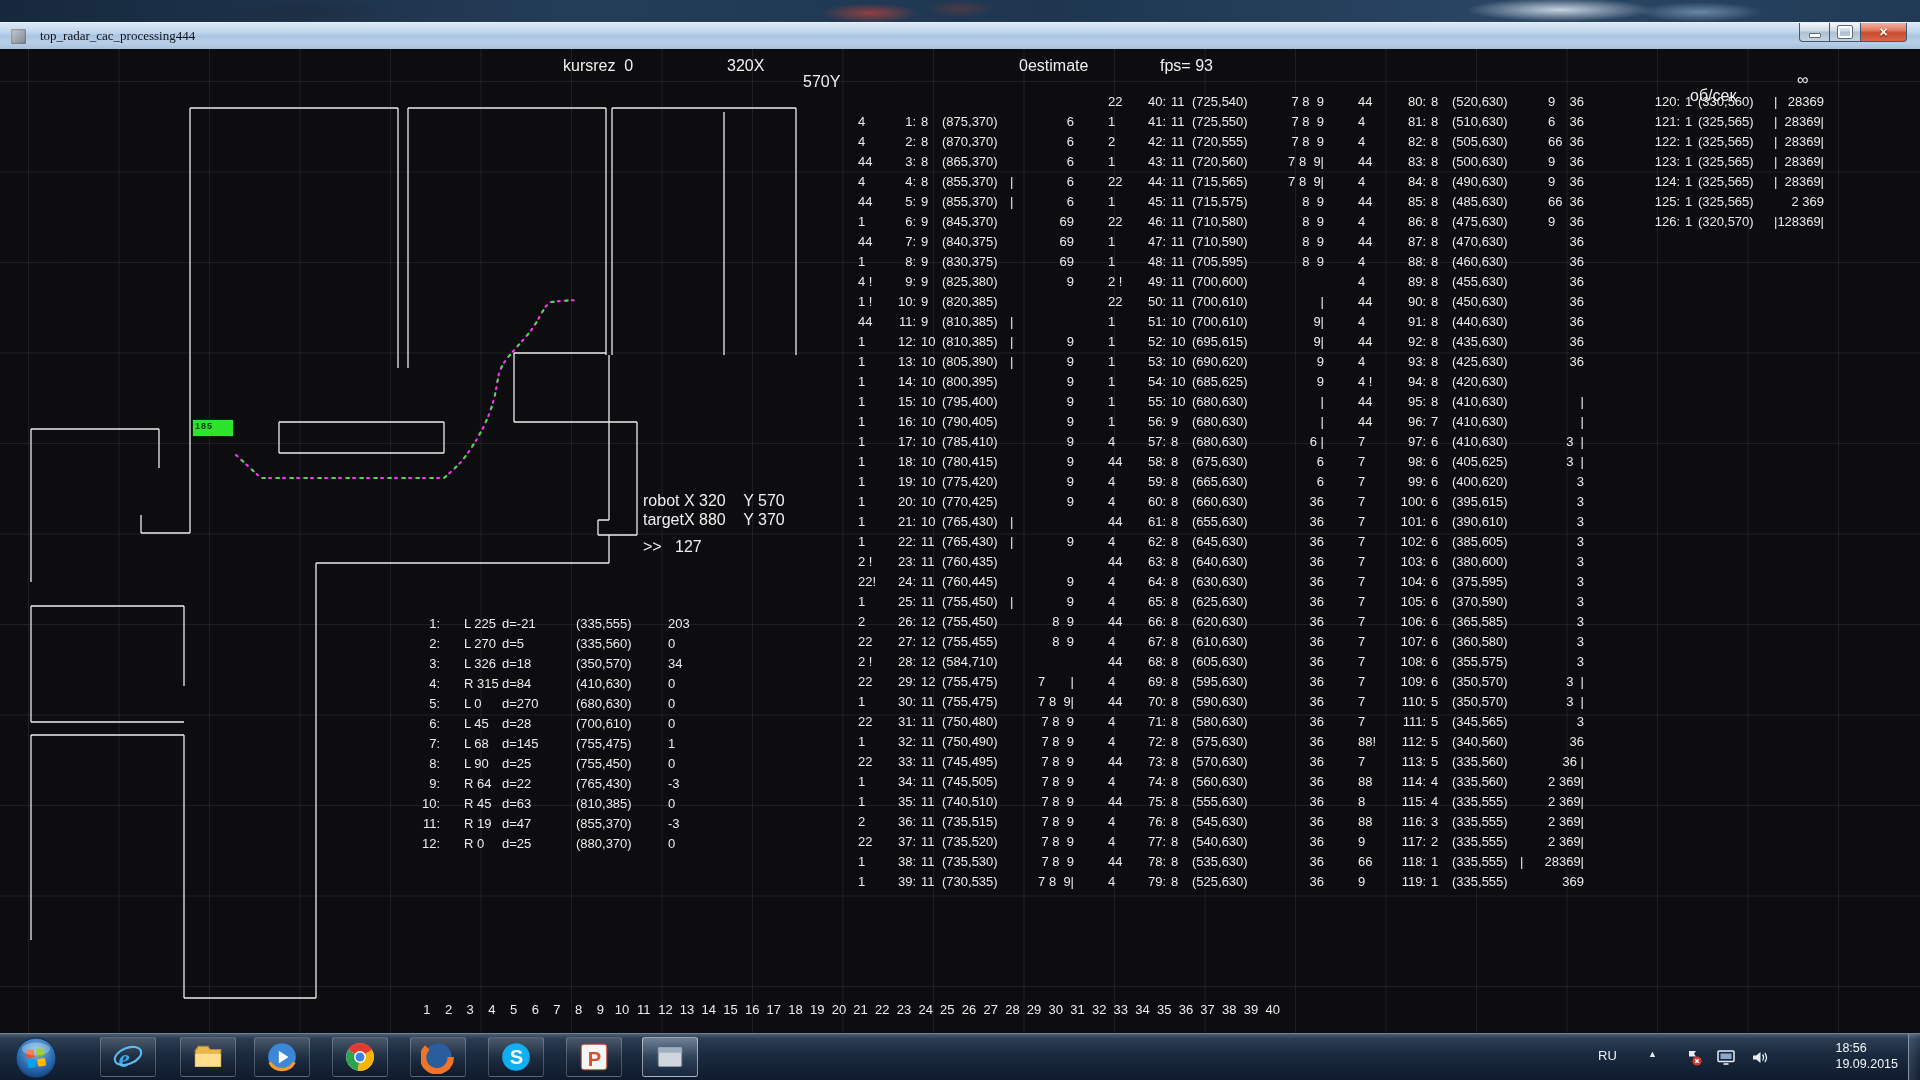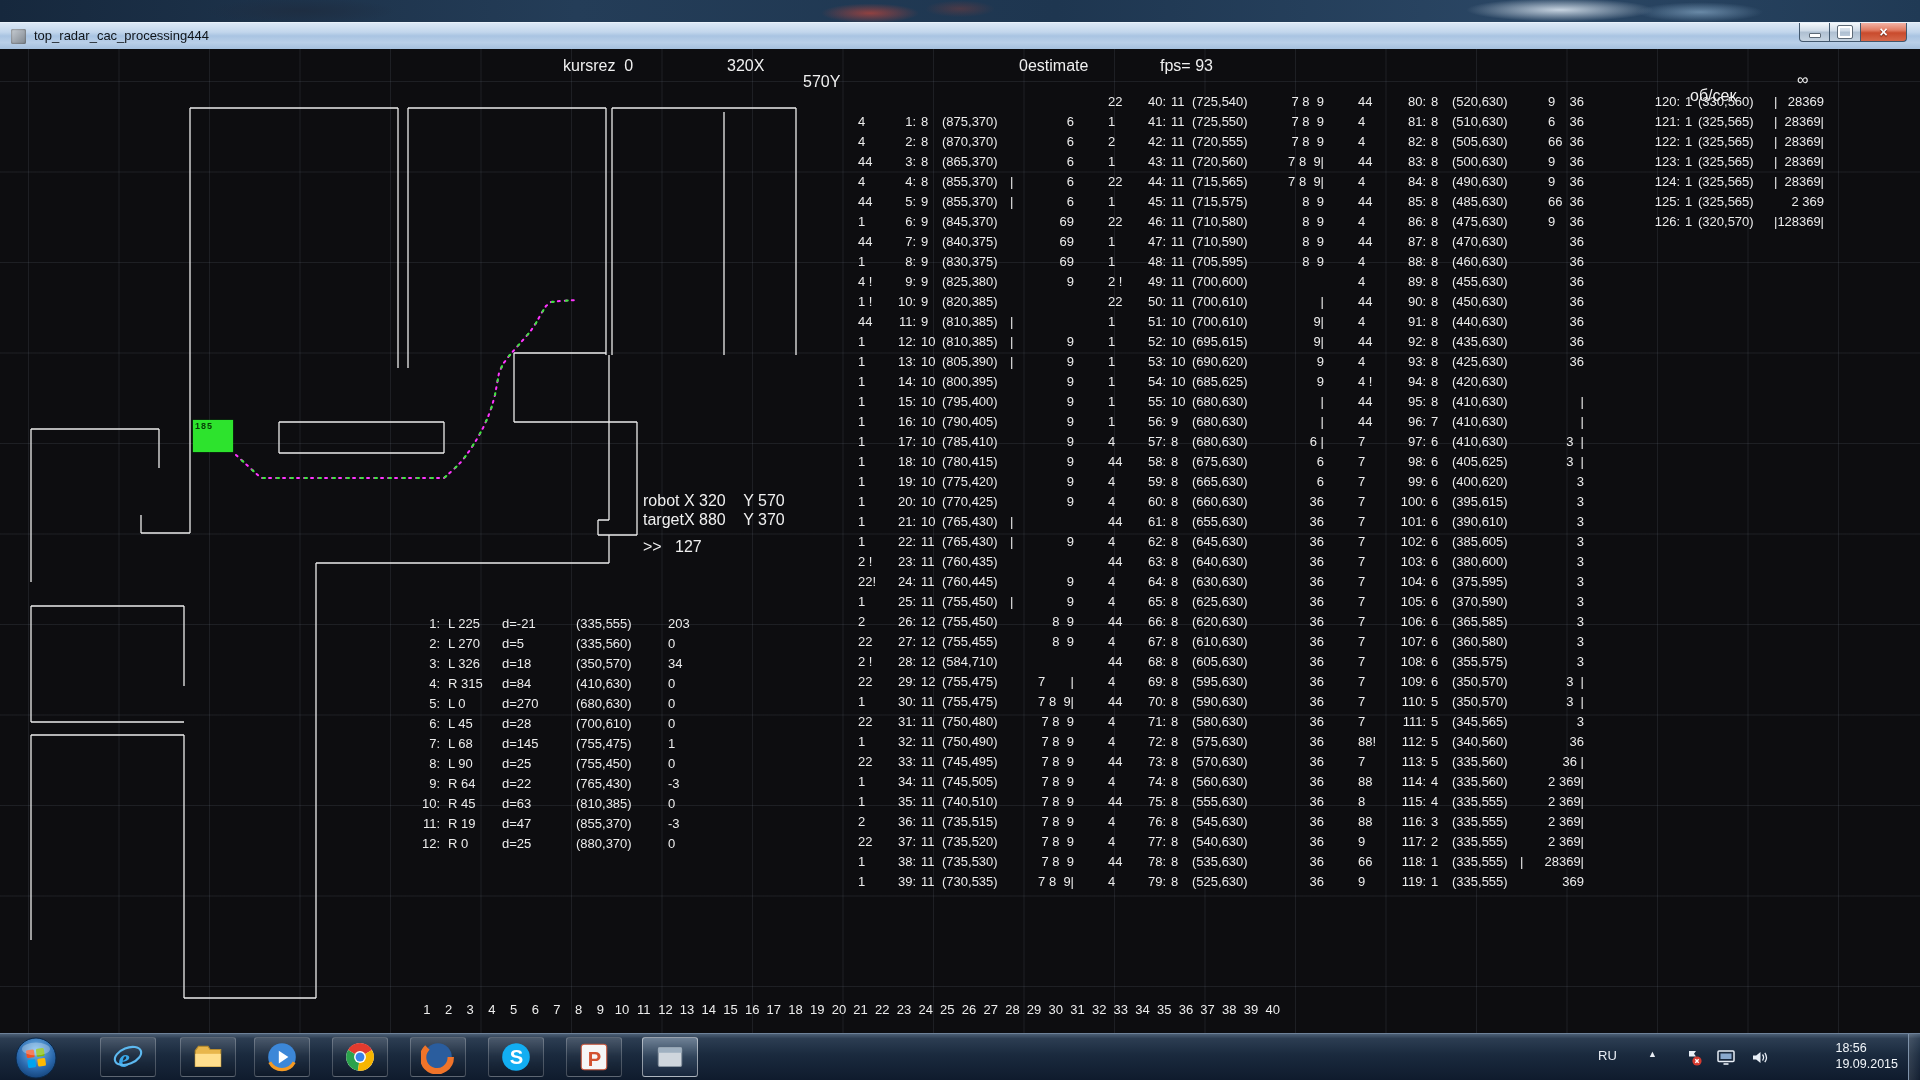--- a/index.html
+++ b/index.html
@@ -12,61 +12,61 @@
       radial-gradient(130px 16px at 1560px 45%, rgba(226,236,246,.85), transparent 72%),
       radial-gradient(90px 14px at 1700px 55%, rgba(150,185,215,.6), transparent 70%),
       radial-gradient(120px 16px at 300px 50%, rgba(30,45,65,.9), transparent 80%),
       linear-gradient(90deg,#16283d,#243d58 30%,#1e3650 55%,#2b4765 80%,#203a55);}
   
   .titlebar{position:absolute;left:0;top:22px;width:1920px;height:27px;
     background:linear-gradient(180deg,#dbe8f6 0%,#c2d6ec 35%,#a9c4e2 50%,#b9cfe8 75%,#a5c0de 100%);
     border-top:1px solid #e8f1fa;box-sizing:border-box;}
   .titlebar .app-icon{position:absolute;left:11px;top:6px;width:15px;height:15px;border-radius:2px;
     background:linear-gradient(135deg,#c8cdd3,#7d858e);box-shadow:inset 0 0 2px #444;}
-  .titlebar .title-text{position:absolute;left:34px;top:5px;font-size:13px;color:#10151a;}
+  .titlebar .title-text{position:absolute;left:40px;top:5px;font-size:13px;color:#10151a;font-family:Liberation Serif, serif;}
   .win-btns{position:absolute;right:13px;top:0;height:19px;display:flex;}
   .win-btn{height:19px;box-sizing:border-box;border:1px solid #42586e;border-top:none;
     background:linear-gradient(180deg,#f4f8fb 0%,#cdd9e6 45%,#aebfd1 50%,#c6d4e2 100%);
     display:flex;align-items:center;justify-content:center;}
   .win-btn.min{width:31px;border-radius:0 0 0 4px;}
   .win-btn.max{width:30px;border-left:none;border-right:none;}
   .win-btn.close{width:47px;border-radius:0 0 4px 0;
     background:linear-gradient(180deg,#f3b2a4 0%,#e07b62 40%,#c94b2d 55%,#d6684a 100%);}
   .g-min{width:10px;height:3px;background:#fff;border:1px solid #5d6a77;border-radius:1px;margin-top:6px;}
   .g-max{width:10px;height:8px;border:2px solid #fff;outline:1px solid #5d6a77;border-radius:1px;}
   .g-close{color:#fff;font-size:14px;font-weight:bold;text-shadow:0 1px 1px #5a1808;line-height:17px;}
   
   .app{position:absolute;left:0;top:49px;width:1920px;height:984px;background-color:#0d0d10;
     background-image:
       linear-gradient(to right, rgba(145,155,170,.13) 1px, transparent 1px),
       linear-gradient(to bottom, rgba(145,155,170,.13) 1px, transparent 1px);
     background-size:90.5px 90.5px;background-position:28px 32px;color:#ededed;}
   .app svg.map{position:absolute;left:0;top:0;}
   .txt{position:absolute;font-size:16px;white-space:pre;color:#f0f0f0;}
-  .marker{position:absolute;left:193px;top:371px;width:40px;height:32px;background:#2de32d;
+  .marker{position:absolute;left:193px;top:371px;width:40px;height:16px;background:#2de32d;
     box-shadow:0 0 1px #0a0;}
   .marker span{font-size:9px;color:#063b06;font-weight:bold;position:absolute;left:2px;top:1px;letter-spacing:1px;}
   
   .dcol{position:absolute;font-size:13px;}
   .drow{display:grid;height:20px;line-height:20px;}
   .dcol1 .drow,.dcol2 .drow{grid-template-columns:28px 30px 24px 70px 8px 56px;}
   .dcol3 .drow{grid-template-columns:28px 40px 24px 70px 8px 56px;}
   .dcol4 .drow{grid-template-columns:34px 98px 16px 78px 8px 42px;}
   .drow span{white-space:pre;}
   .c-a{text-align:left;}
   .c-n{text-align:right;}
   .c-v{padding-left:5px;}
   .c-c{padding-left:2px;}
   .c-t{text-align:right;}
   
   .cmds{position:absolute;left:416px;top:565px;font-size:13px;}
   .cmd{display:grid;grid-template-columns:24px 62px 74px 92px auto;height:20px;line-height:20px;}
   .cmd span{white-space:pre;}
   .cmd .k-n{text-align:right;}
-  .cmd .k-d{padding-left:8px;}
+  .cmd .k-d{padding-left:8px;margin-left:16px;}
   
   .numstrip{position:absolute;left:416px;top:953px;display:flex;font-size:13px;}
   .numstrip span{display:inline-block;width:21.7px;text-align:center;}
   
   .taskbar{position:absolute;left:0;top:1033px;width:1920px;height:47px;
     background:linear-gradient(180deg,#4c5f75 0%,#2c3d52 10%,#1a2a3e 45%,#0f1b2d 100%);
     border-top:1px solid #6d8199;box-sizing:border-box;}
   .start-orb{position:absolute;left:14px;top:2px;width:44px;height:44px;cursor:pointer;}
   .tb-slot{position:absolute;top:3px;width:56px;height:40px;border-radius:3px;
     border:1px solid rgba(255,255,255,.22);background:linear-gradient(180deg,rgba(255,255,255,.14),rgba(255,255,255,.03) 50%,rgba(0,0,0,.12));

